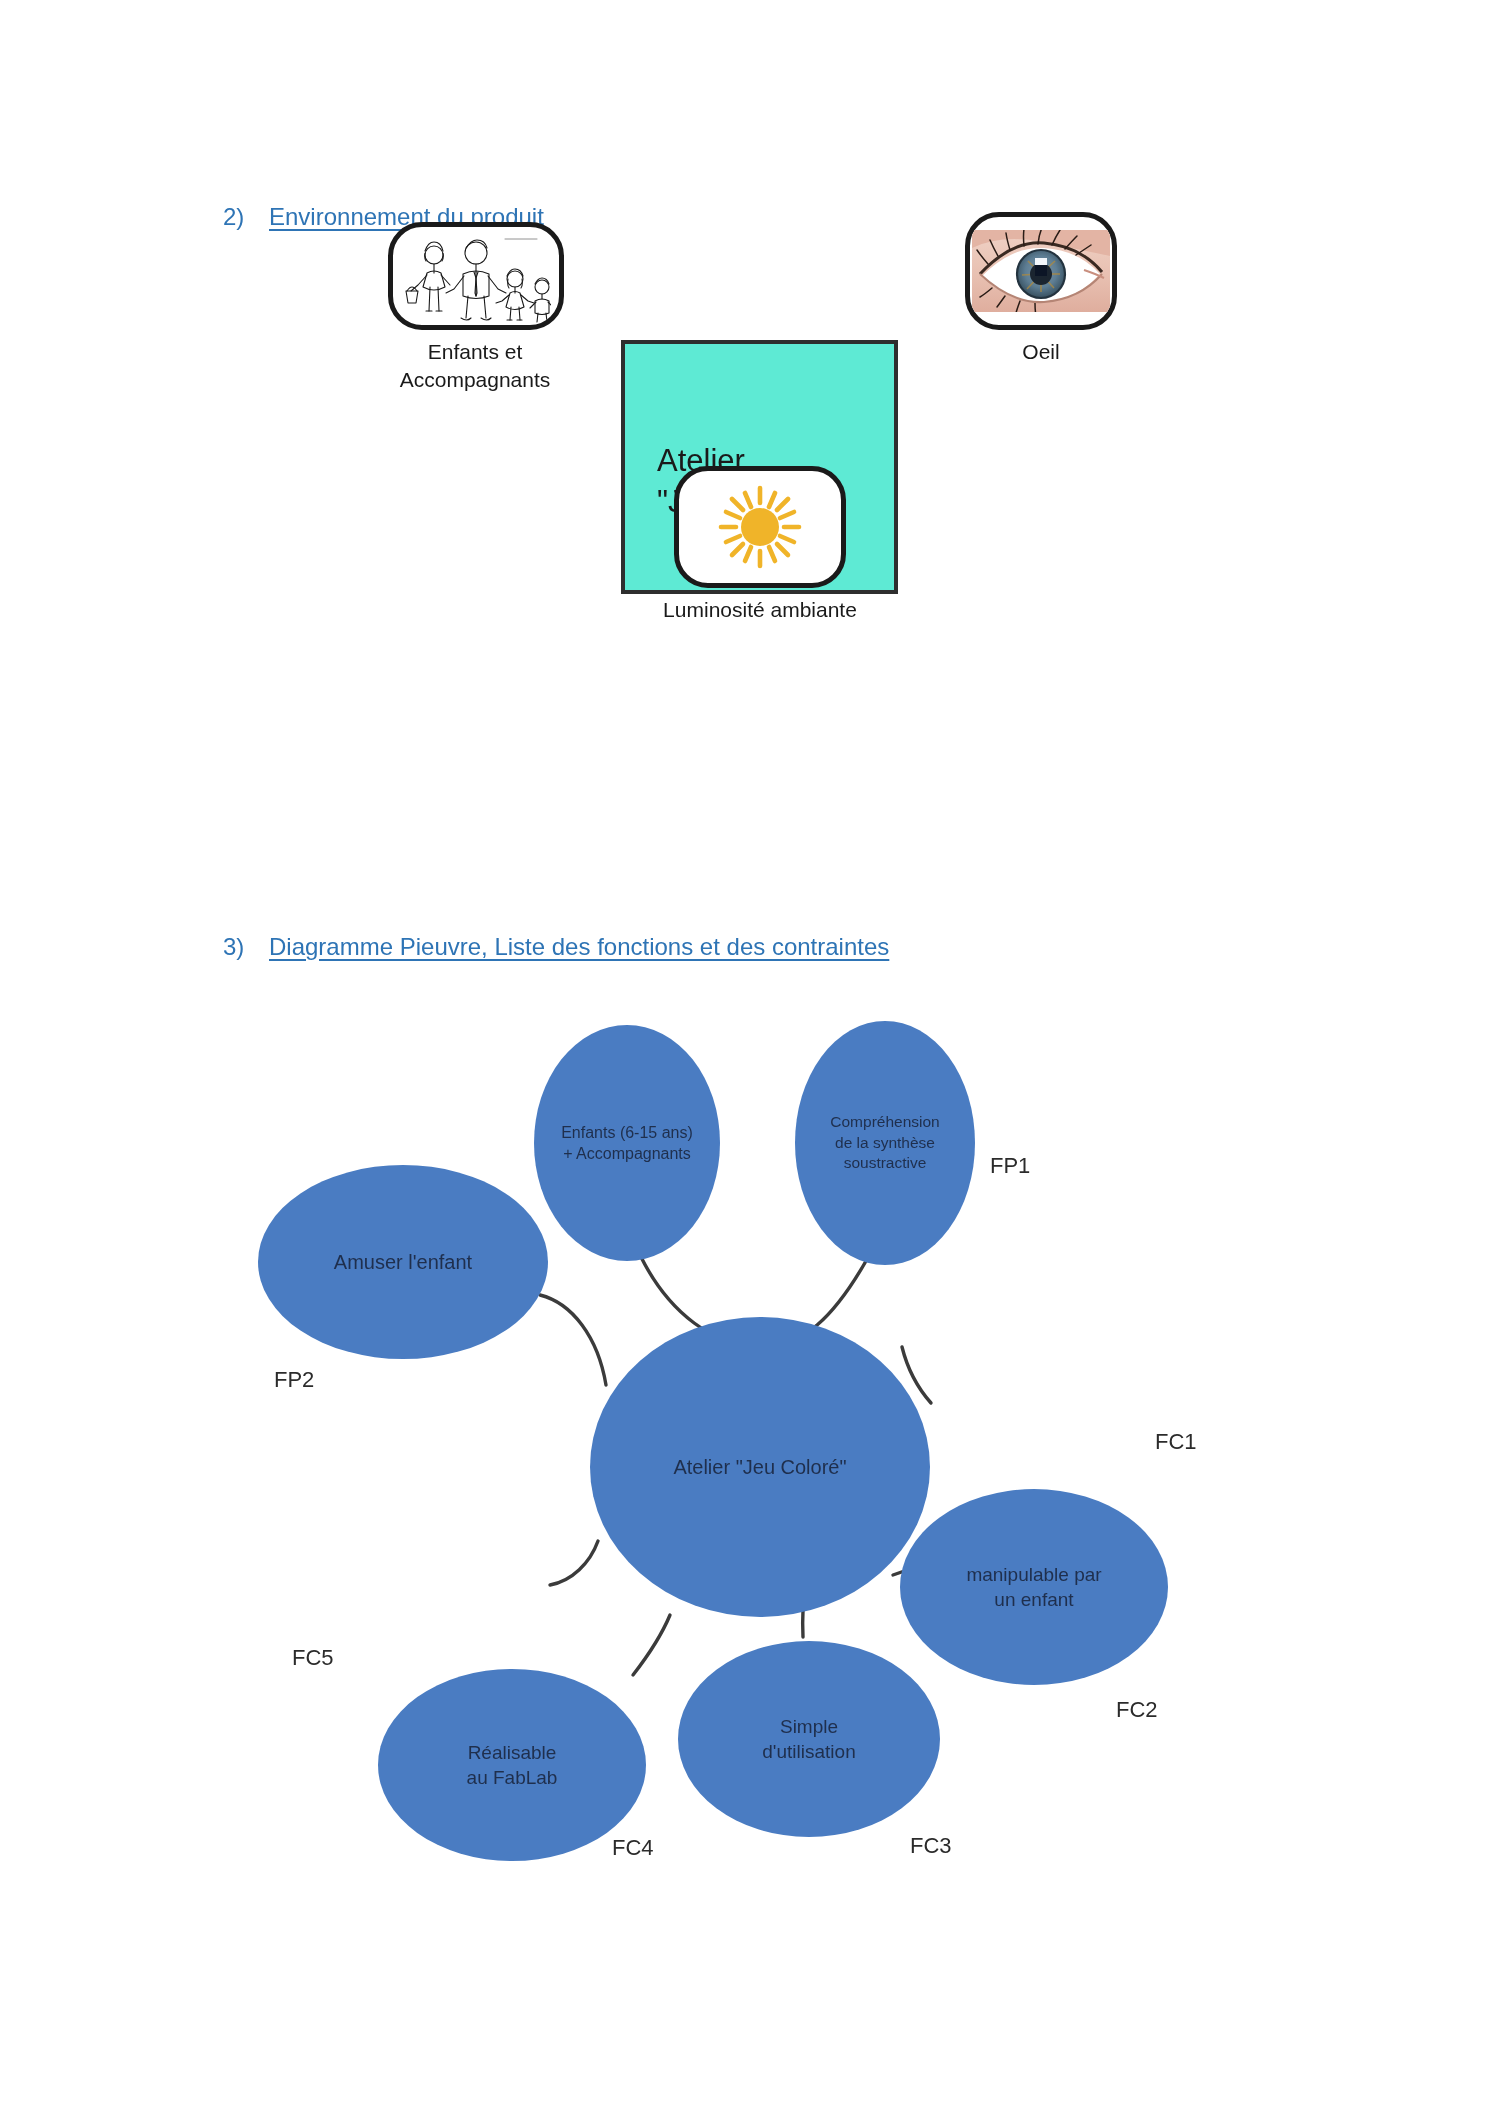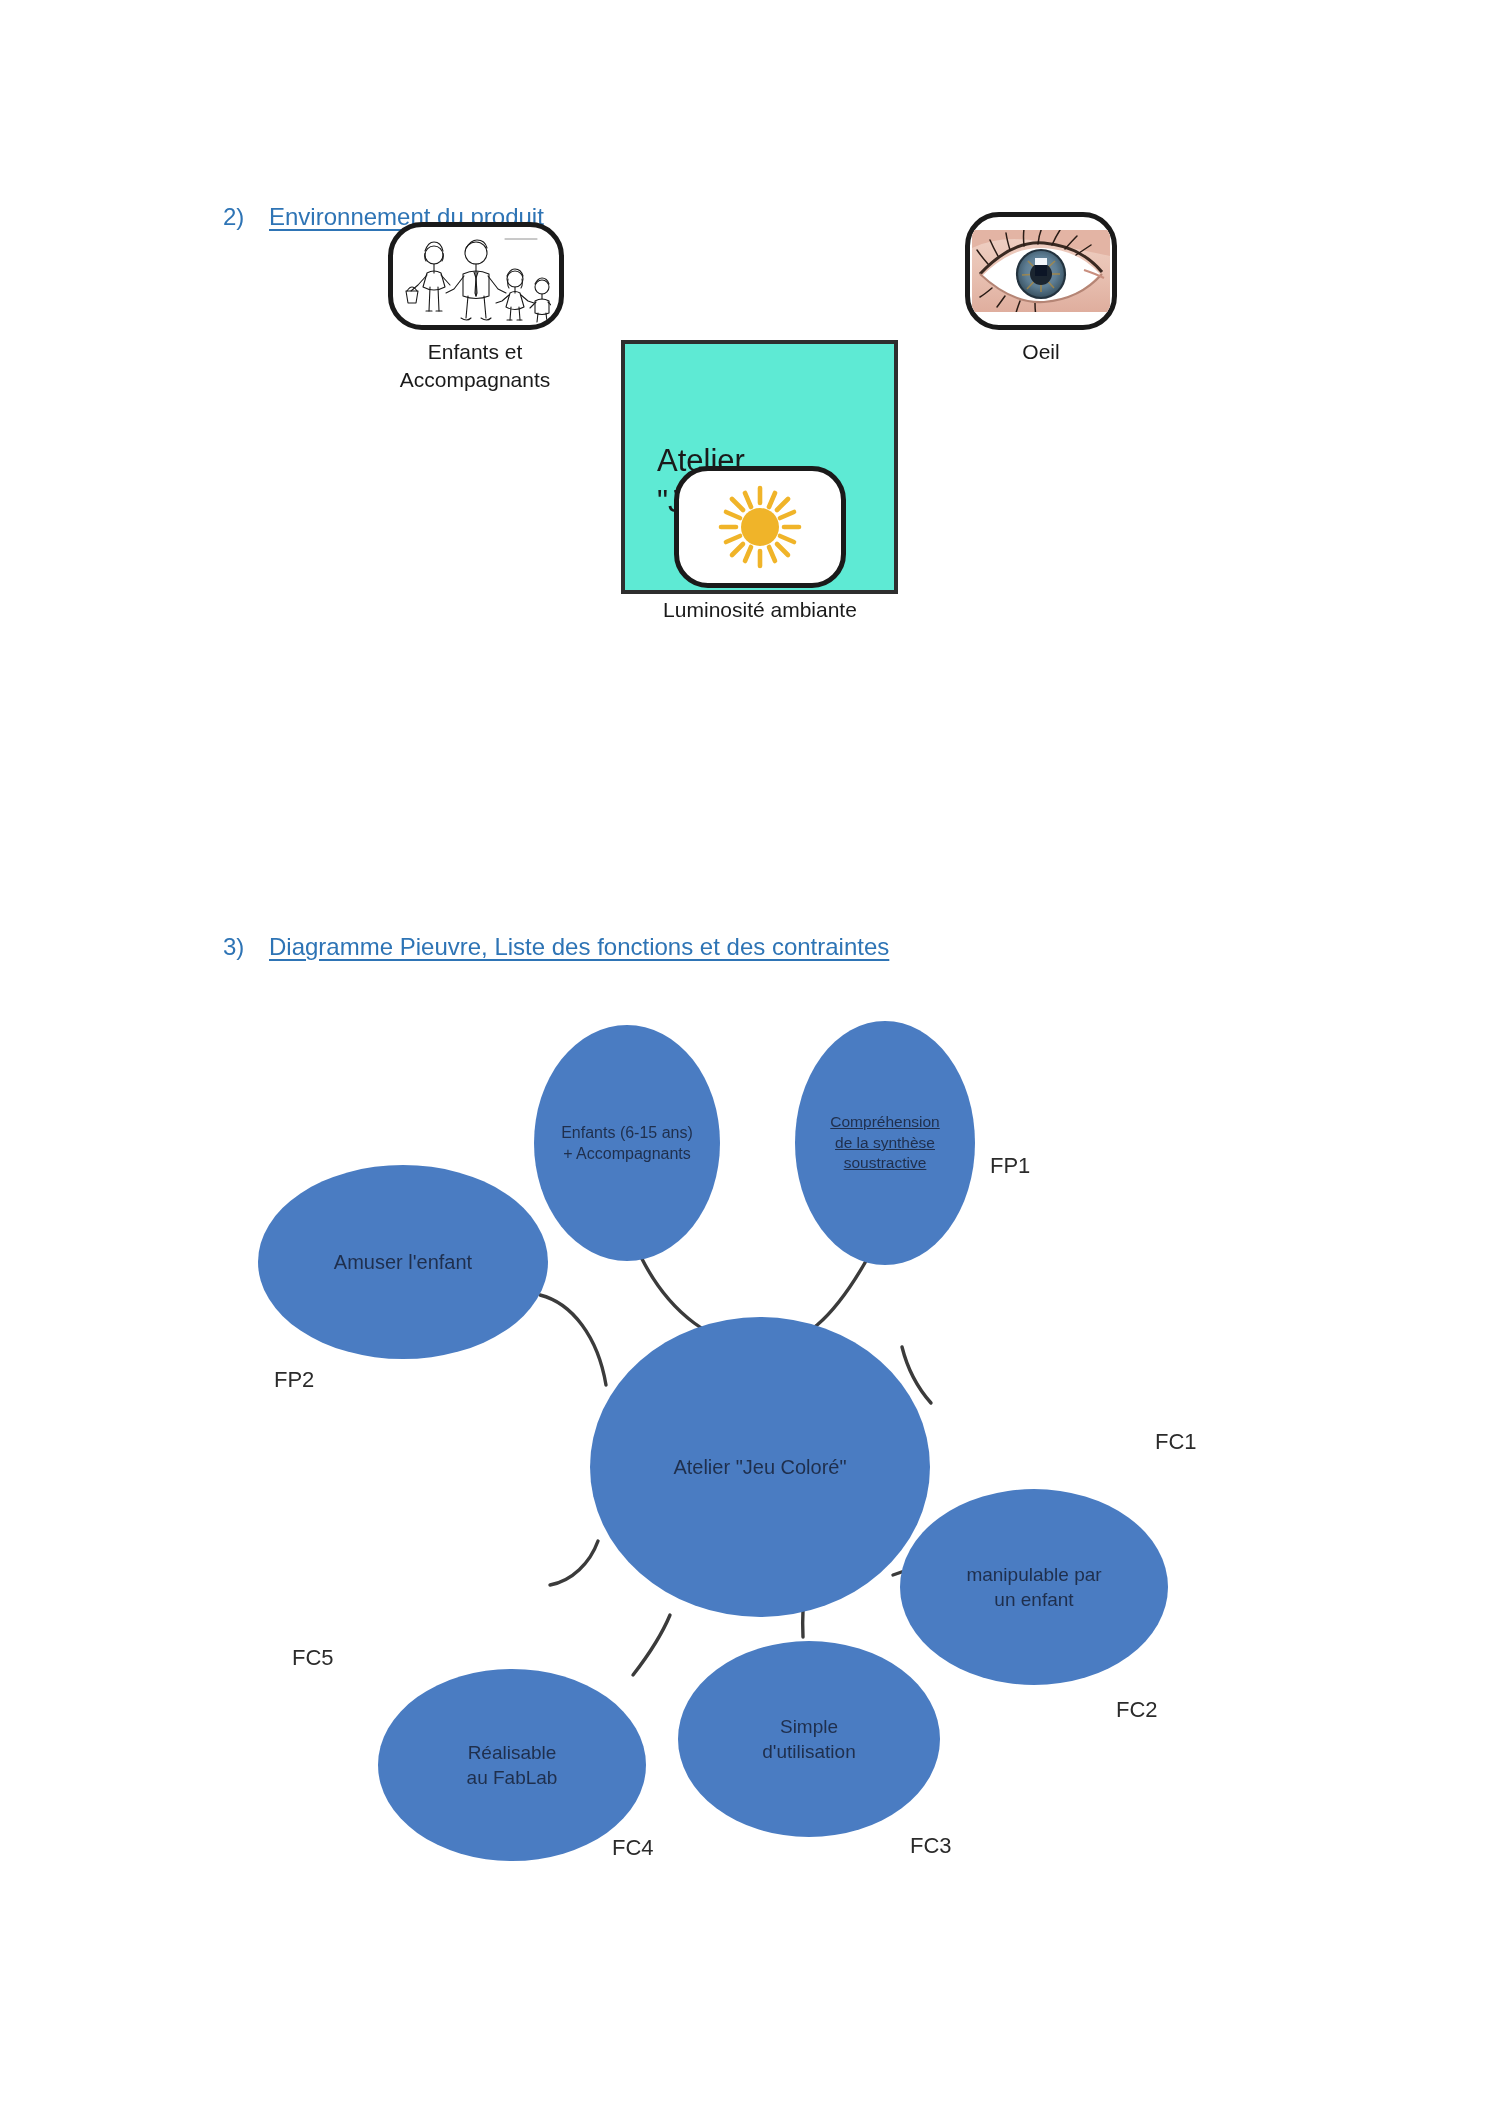--- a/index.html
+++ b/index.html
@@ -327,21 +327,21 @@
 
   <div class="bubble center" style="left:340px; top:332px; width:340px; height:300px;">
     <span>Atelier "Jeu Coloré"</span>
   </div>
 
   <div class="bubble satellite" style="left:284px; top:40px; width:186px; height:236px; font-size:16px;">
     <span>Enfants (6-15 ans)
 + Accompagnants</span>
   </div>
 
-  <div class="bubble satellite" style="left:545px; top:36px; width:180px; height:244px; font-size:15.5px;text-decoration:underline;">
+  <div class="bubble satellite" style="left:545px; top:36px; width:180px; height:244px; font-size:15.5px;">
     <span>Compréhension
 de la synthèse
 soustractive</span>
   </div>
   <div class="code-label" style="left:740px; top:168px;">FP1</div>
 
   <div class="code-label" style="left:905px; top:444px;">FC1</div>
 
   <div class="bubble satellite" style="left:650px; top:504px; width:268px; height:196px; font-size:19px;">
     <span>manipulable par

